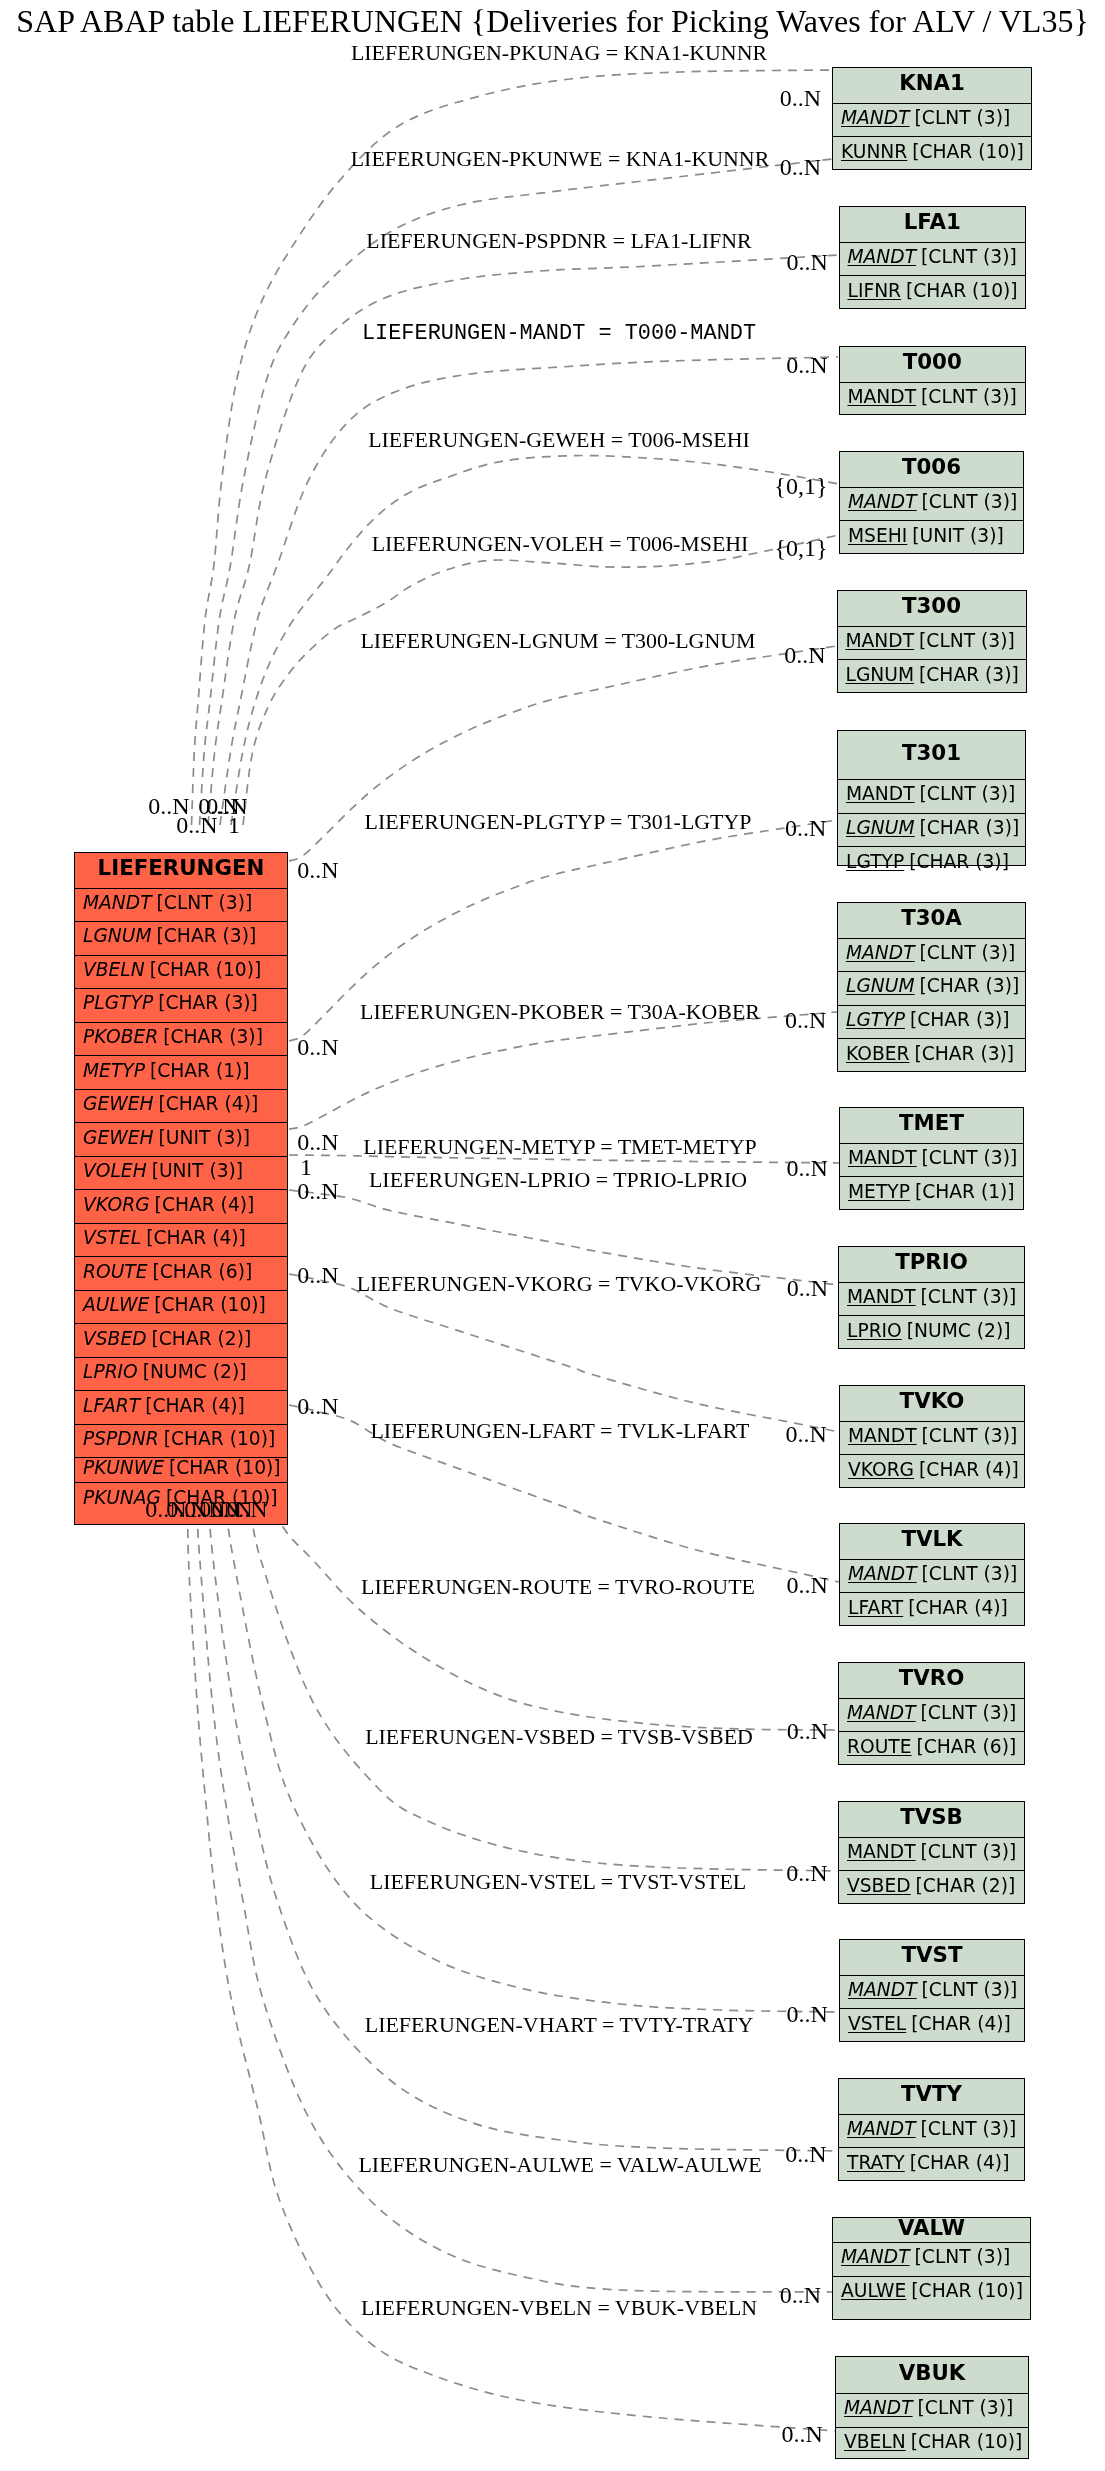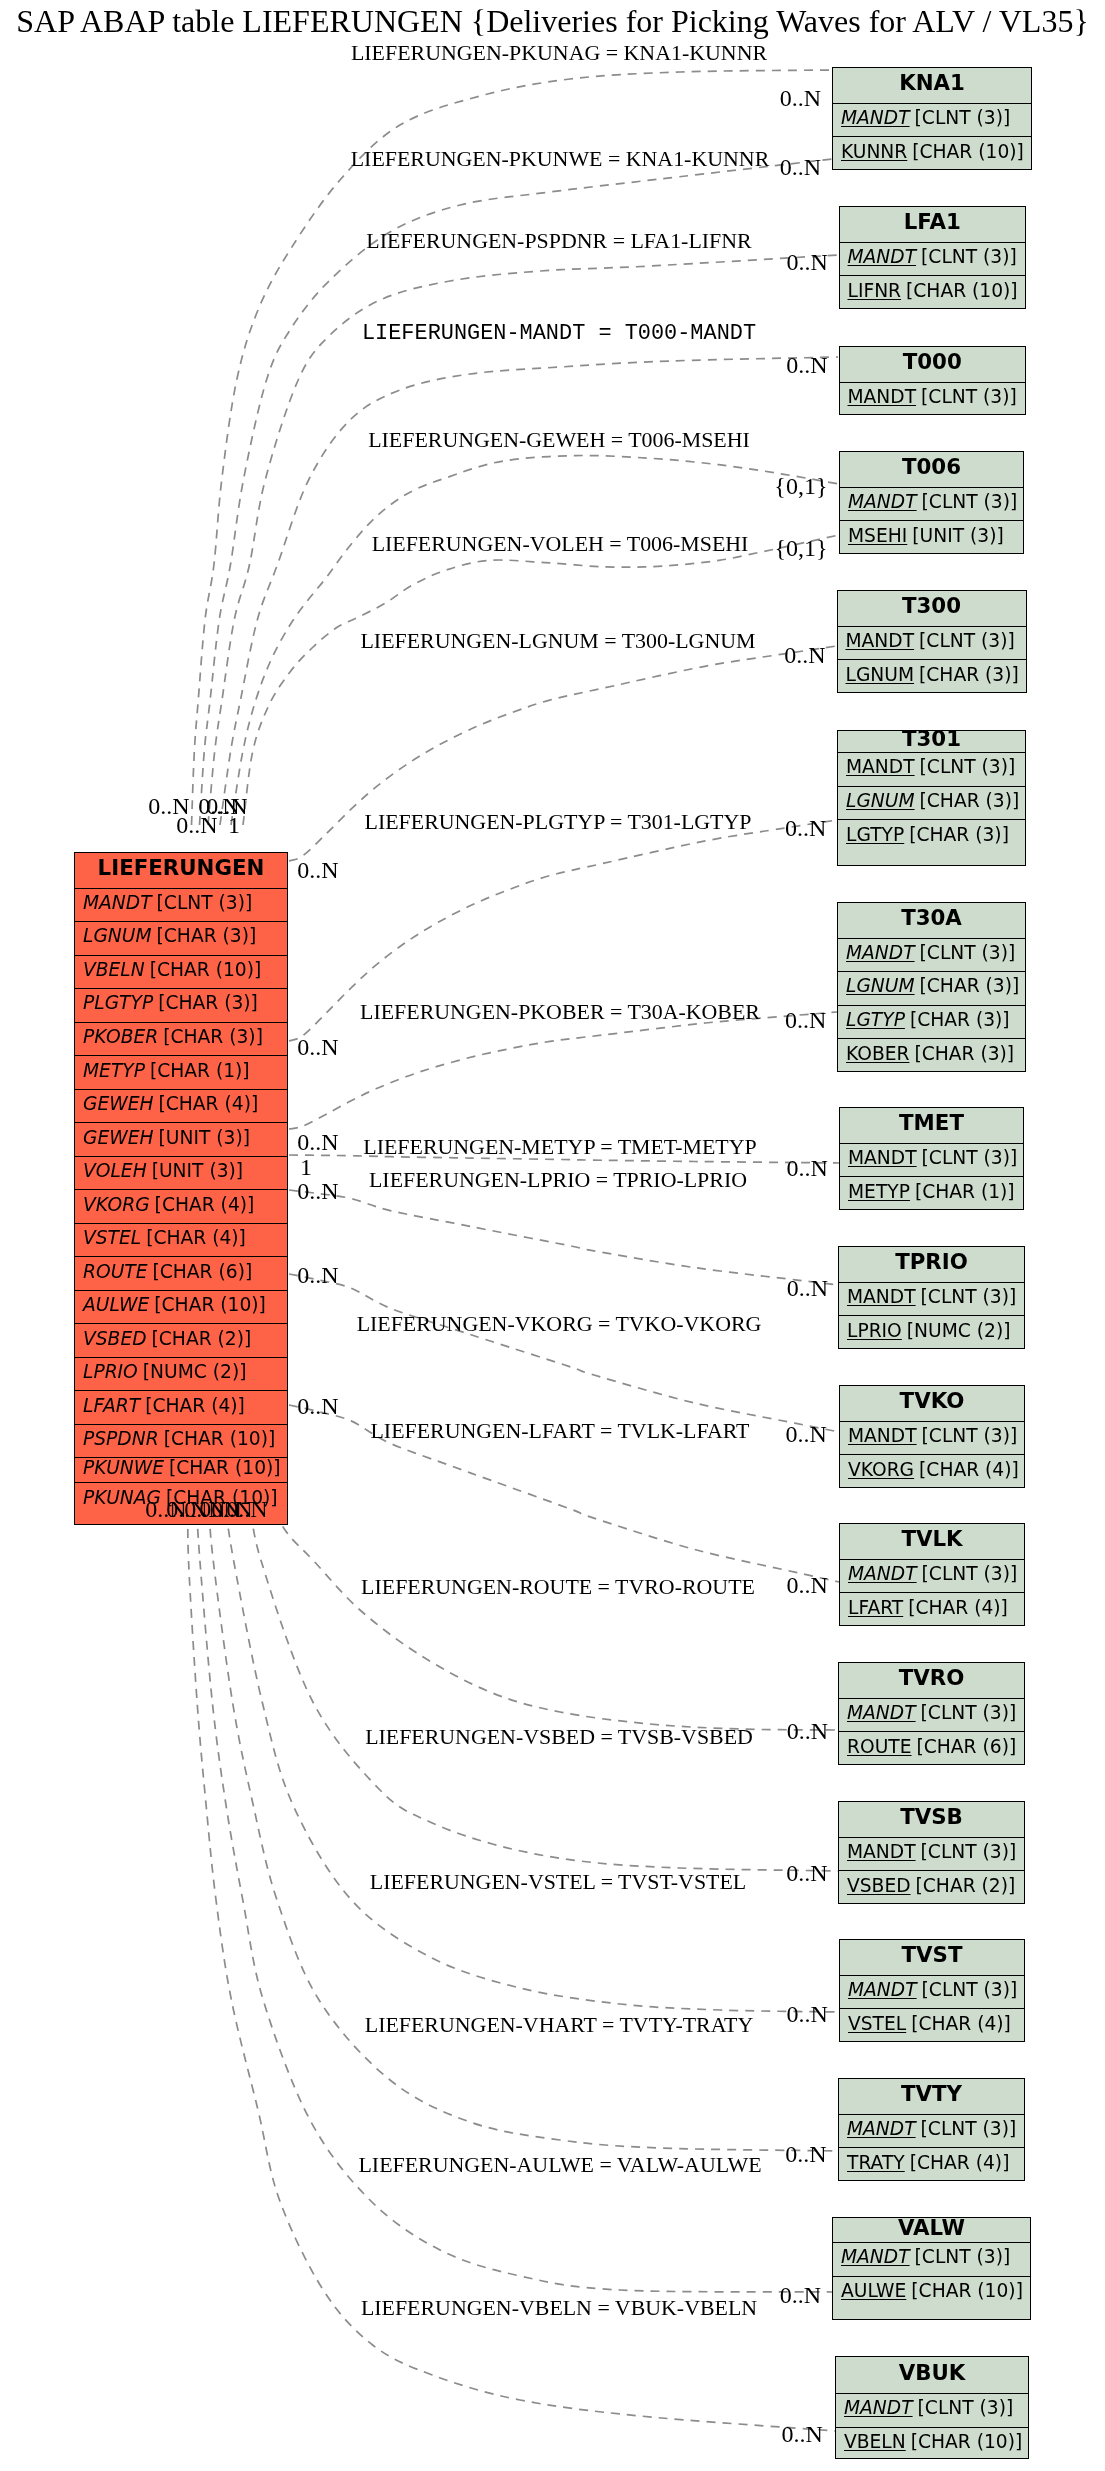--- a/index.html
+++ b/index.html
@@ -185,21 +185,21 @@
         <div class="row" style="height: 33.52px;">
           <span class="fu">MANDT</span>
           <span style="margin-left: 5px;">[CLNT (3)]</span>
         </div>
         <div class="row" style="height: 33.52px;">
           <span class="fu">LGNUM</span>
           <span style="margin-left: 5px;">[CHAR (3)]</span>
         </div>
       </div>
       <div class="ent" style="left: 837px; top: 730px; width: 189px; height: 136.26px;">
-        <div class="hdr" style="height: 22px;">T301</div>
+        <div class="hdr" style="height: 49px;">T301</div>
         <div class="row" style="height: 33.52px;">
           <span class="fu">MANDT</span>
           <span style="margin-left: 5px;">[CLNT (3)]</span>
         </div>
         <div class="row" style="height: 33.52px;">
           <span class="fu fi">LGNUM</span>
           <span style="margin-left: 5px;">[CHAR (3)]</span>
         </div>
         <div class="row" style="height: 33.52px;">
           <span class="fu">LGTYP</span>
@@ -352,21 +352,21 @@
       <div class="elabel" style="left: 558px; top: 641px;">LIEFERUNGEN-LGNUM = T300-LGNUM</div>
       <div class="card" style="left: 804.9px; top: 654.6px;">0..N</div>
       <div class="elabel" style="left: 558px; top: 822px;">LIEFERUNGEN-PLGTYP = T301-LGTYP</div>
       <div class="card" style="left: 805.6px; top: 827.8px;">0..N</div>
       <div class="elabel" style="left: 560px; top: 1012px;">LIEFERUNGEN-PKOBER = T30A-KOBER</div>
       <div class="card" style="left: 805.6px; top: 1019.6px;">0..N</div>
       <div class="elabel" style="left: 560px; top: 1147px;">LIEFERUNGEN-METYP = TMET-METYP</div>
       <div class="card" style="left: 807.1px; top: 1167.8px;">0..N</div>
       <div class="elabel" style="left: 558px; top: 1180px;">LIEFERUNGEN-LPRIO = TPRIO-LPRIO</div>
       <div class="card" style="left: 807.3px; top: 1287.8px;">0..N</div>
-      <div class="elabel" style="left: 559px; top: 1284px; margin-top: 40px;">LIEFERUNGEN-VKORG = TVKO-VKORG</div>
+      <div class="elabel" style="left: 559px; top: 1284px;">LIEFERUNGEN-VKORG = TVKO-VKORG</div>
       <div class="card" style="left: 806.2px; top: 1434px;">0..N</div>
       <div class="elabel" style="left: 560px; top: 1431px;">LIEFERUNGEN-LFART = TVLK-LFART</div>
       <div class="card" style="left: 807.1px; top: 1585px;">0..N</div>
       <div class="elabel" style="left: 558px; top: 1587px;">LIEFERUNGEN-ROUTE = TVRO-ROUTE</div>
       <div class="card" style="left: 807.3px; top: 1730.7px;">0..N</div>
       <div class="elabel" style="left: 559px; top: 1737px;">LIEFERUNGEN-VSBED = TVSB-VSBED</div>
       <div class="card" style="left: 807px; top: 1872.8px;">0..N</div>
       <div class="elabel" style="left: 558px; top: 1882px;">LIEFERUNGEN-VSTEL = TVST-VSTEL</div>
       <div class="card" style="left: 807.1px; top: 2013.8px;">0..N</div>
       <div class="elabel" style="left: 559px; top: 2025px;">LIEFERUNGEN-VHART = TVTY-TRATY</div>

